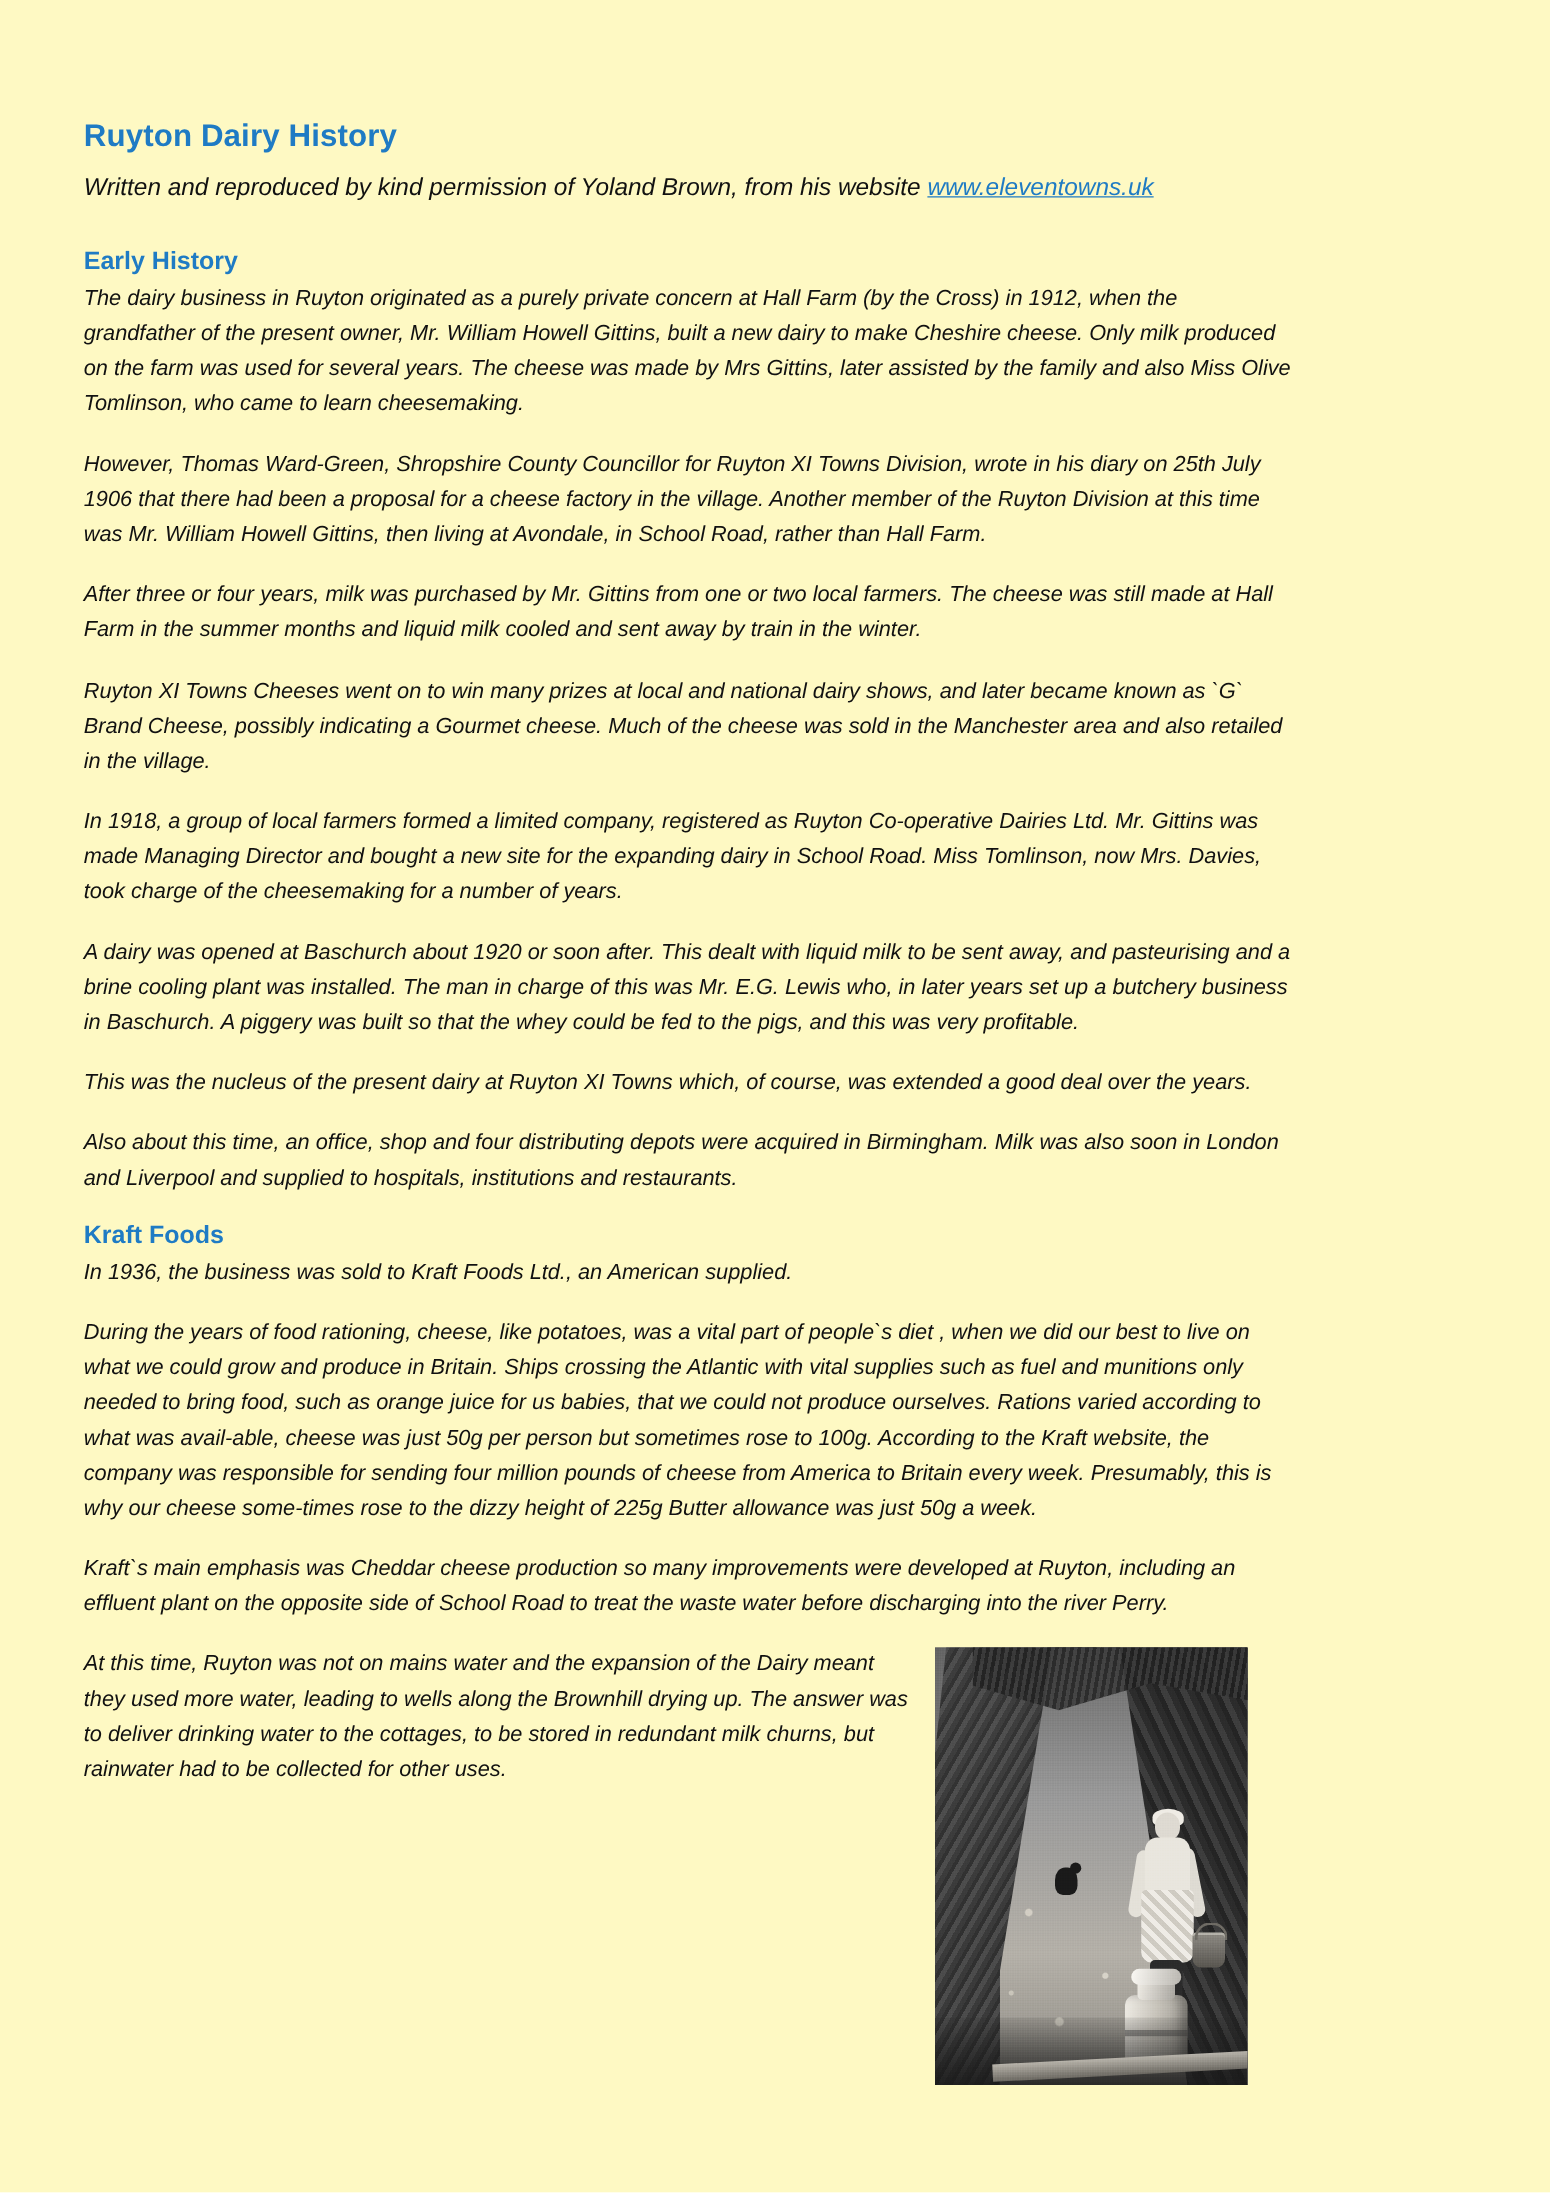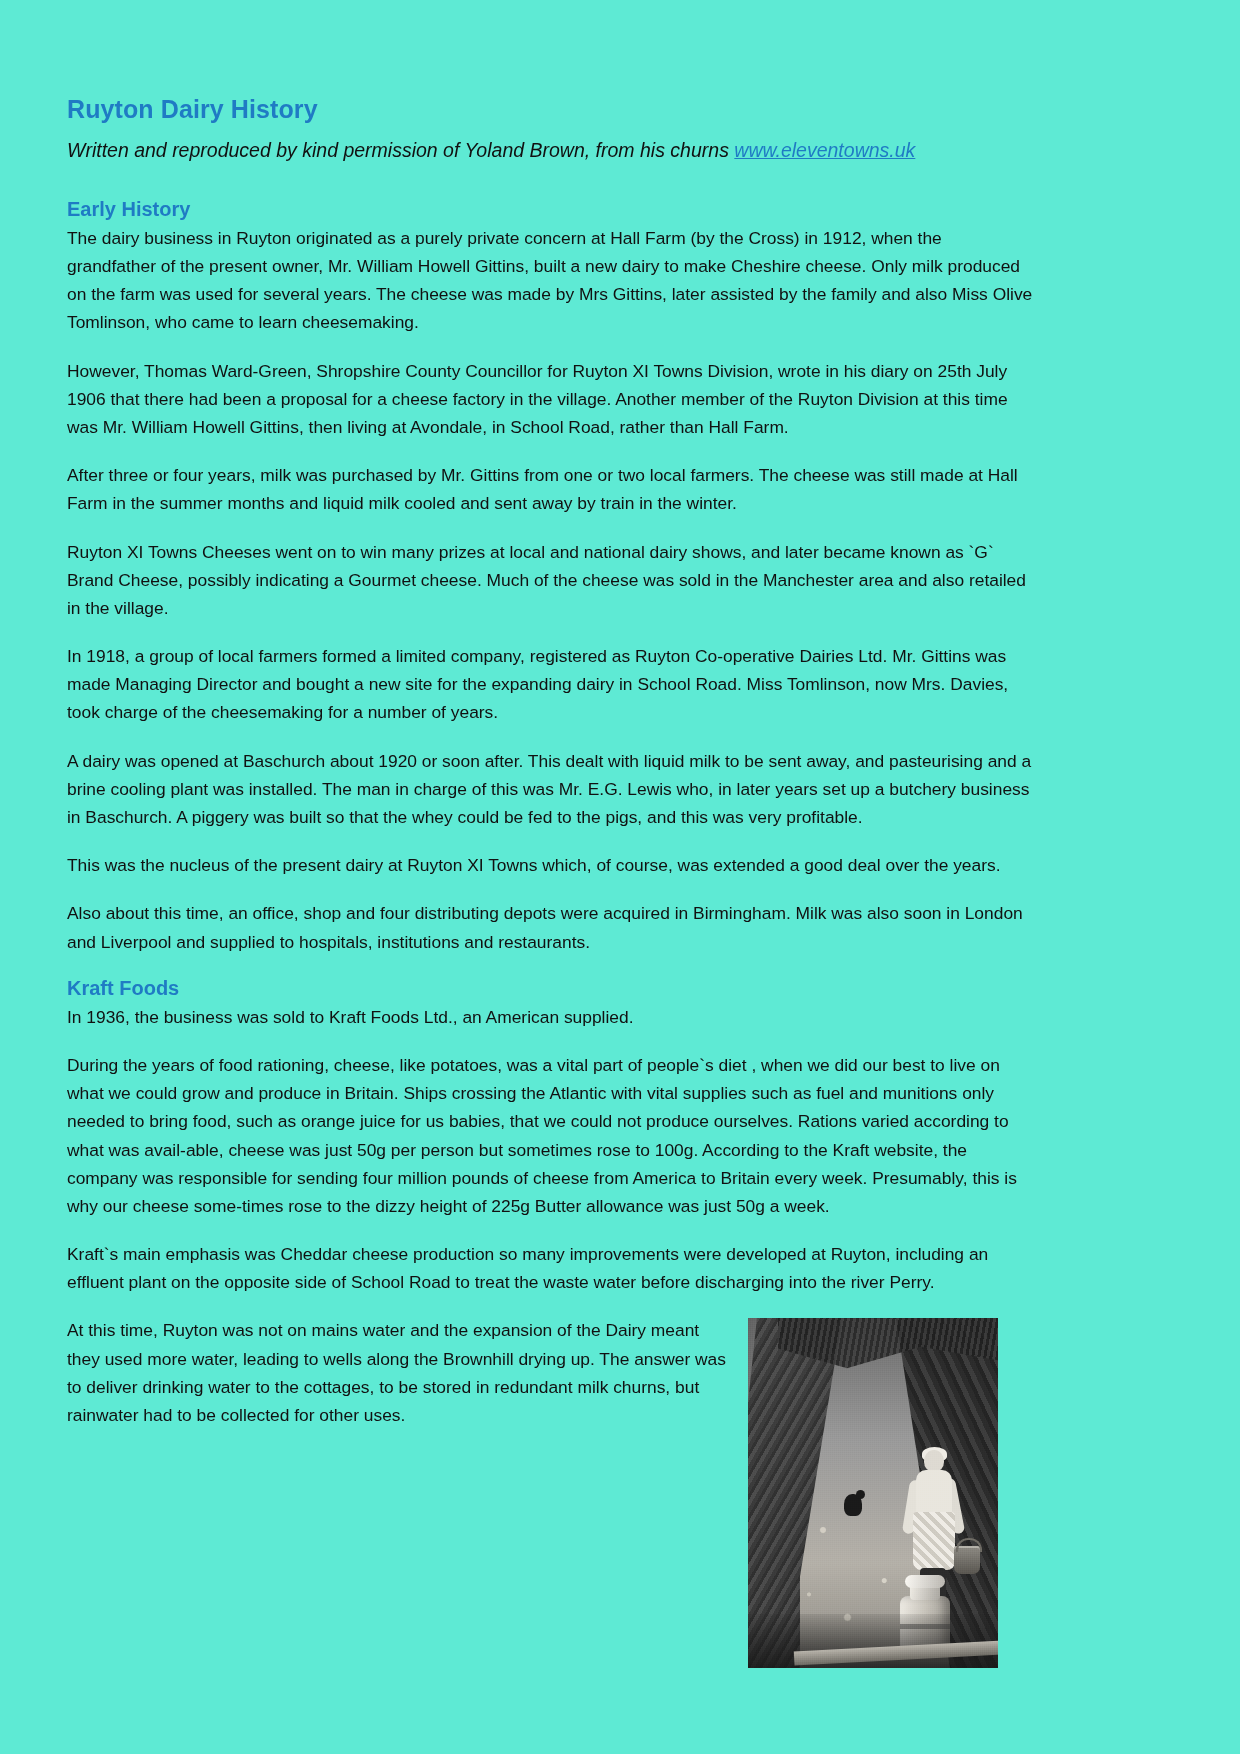--- a/index.html
+++ b/index.html
@@ -13,21 +13,21 @@
     font-family: "Liberation Sans", sans-serif;
     color: #000000;
     position: relative;
     overflow: hidden;
   }
   .page {
     position: absolute;
     left: 0; top: 0;
     width: 1240px;
     height: 1754px;
-    background: #5eead4;
+    background: #fef9c3;
   }
   .content {
     position: absolute;
     left: 67px;
     top: 96px;
     width: 967px;
   }
 
   h1.doc-title {
     font-size: 25px;
@@ -57,20 +57,21 @@
     margin: 0 0 2px 0;
     line-height: 1.25;
   }
 
   p.body {
     font-size: 17.4px;
     line-height: 1.62;
     margin: 0 0 20px 0;
     text-align: left;
     color: #111111;
+    font-style: italic;
   }
   p.body.tight-after-heading {
     margin-top: 0;
   }
 
   .photo-wrap {
     float: right;
     width: 250px;
     height: 350px;
     margin: 2px 36px 8px 14px;
@@ -183,21 +184,21 @@
   .clearfix:after { content:""; display:block; clear:both; }
 </style>
 </head>
 <body>
 
 <div class="page">
   <div class="content">
 
     <h1 class="doc-title">Ruyton Dairy History</h1>
 
-    <p class="byline"><span>Written and reproduced by kind permission of Yoland Brown, from his churns </span><a class="url" href="#">www.eleventowns.uk</a></p>
+    <p class="byline"><span>Written and reproduced by kind permission of Yoland Brown, from his website </span><a class="url" href="#">www.eleventowns.uk</a></p>
 
     <h2 class="section">Early History</h2>
     <p class="body tight-after-heading">The dairy business in Ruyton originated as a purely private concern at Hall Farm (by the Cross) in 1912, when the grandfather of the present owner, Mr. William Howell Gittins, built a new dairy to make Cheshire cheese. Only milk produced on the farm was used for several years. The cheese was made by Mrs Gittins, later assisted by the family and also Miss Olive Tomlinson, who came to learn cheesemaking.</p>
     <p class="body">However, Thomas Ward-Green, Shropshire County Councillor for Ruyton XI Towns Division, wrote in his diary on 25th July 1906 that there had been a proposal for a cheese factory in the village. Another member of the Ruyton Division at this time was Mr. William Howell Gittins, then living at Avondale, in School Road, rather than Hall Farm.</p>
     <p class="body">After three or four years, milk was purchased by Mr. Gittins from one or two local farmers. The cheese was still made at Hall Farm in the summer months and liquid milk cooled and sent away by train in the winter.</p>
     <p class="body">Ruyton XI Towns Cheeses went on to win many prizes at local and national dairy shows, and later became known as `G` Brand Cheese, possibly indicating a Gourmet cheese. Much of the cheese was sold in the Manchester area and also retailed in the village.</p>
     <p class="body">In 1918, a group of local farmers formed a limited company, registered as Ruyton Co-operative Dairies Ltd. Mr. Gittins was made Managing Director and bought a new site for the expanding dairy in School Road. Miss Tomlinson, now Mrs. Davies, took charge of the cheesemaking for a number of years.</p>
     <p class="body">A dairy was opened at Baschurch about 1920 or soon after. This dealt with liquid milk to be sent away, and pasteurising and a brine cooling plant was installed. The man in charge of this was Mr. E.G. Lewis who, in later years set up a butchery business in Baschurch. A piggery was built so that the whey could be fed to the pigs, and this was very profitable.</p>
     <p class="body">This was the nucleus of the present dairy at Ruyton XI Towns which, of course, was extended a good deal over the years.</p>
     <p class="body">Also about this time, an office, shop and four distributing depots were acquired in Birmingham. Milk was also soon in London and Liverpool and supplied to hospitals, institutions and restaurants.</p>

